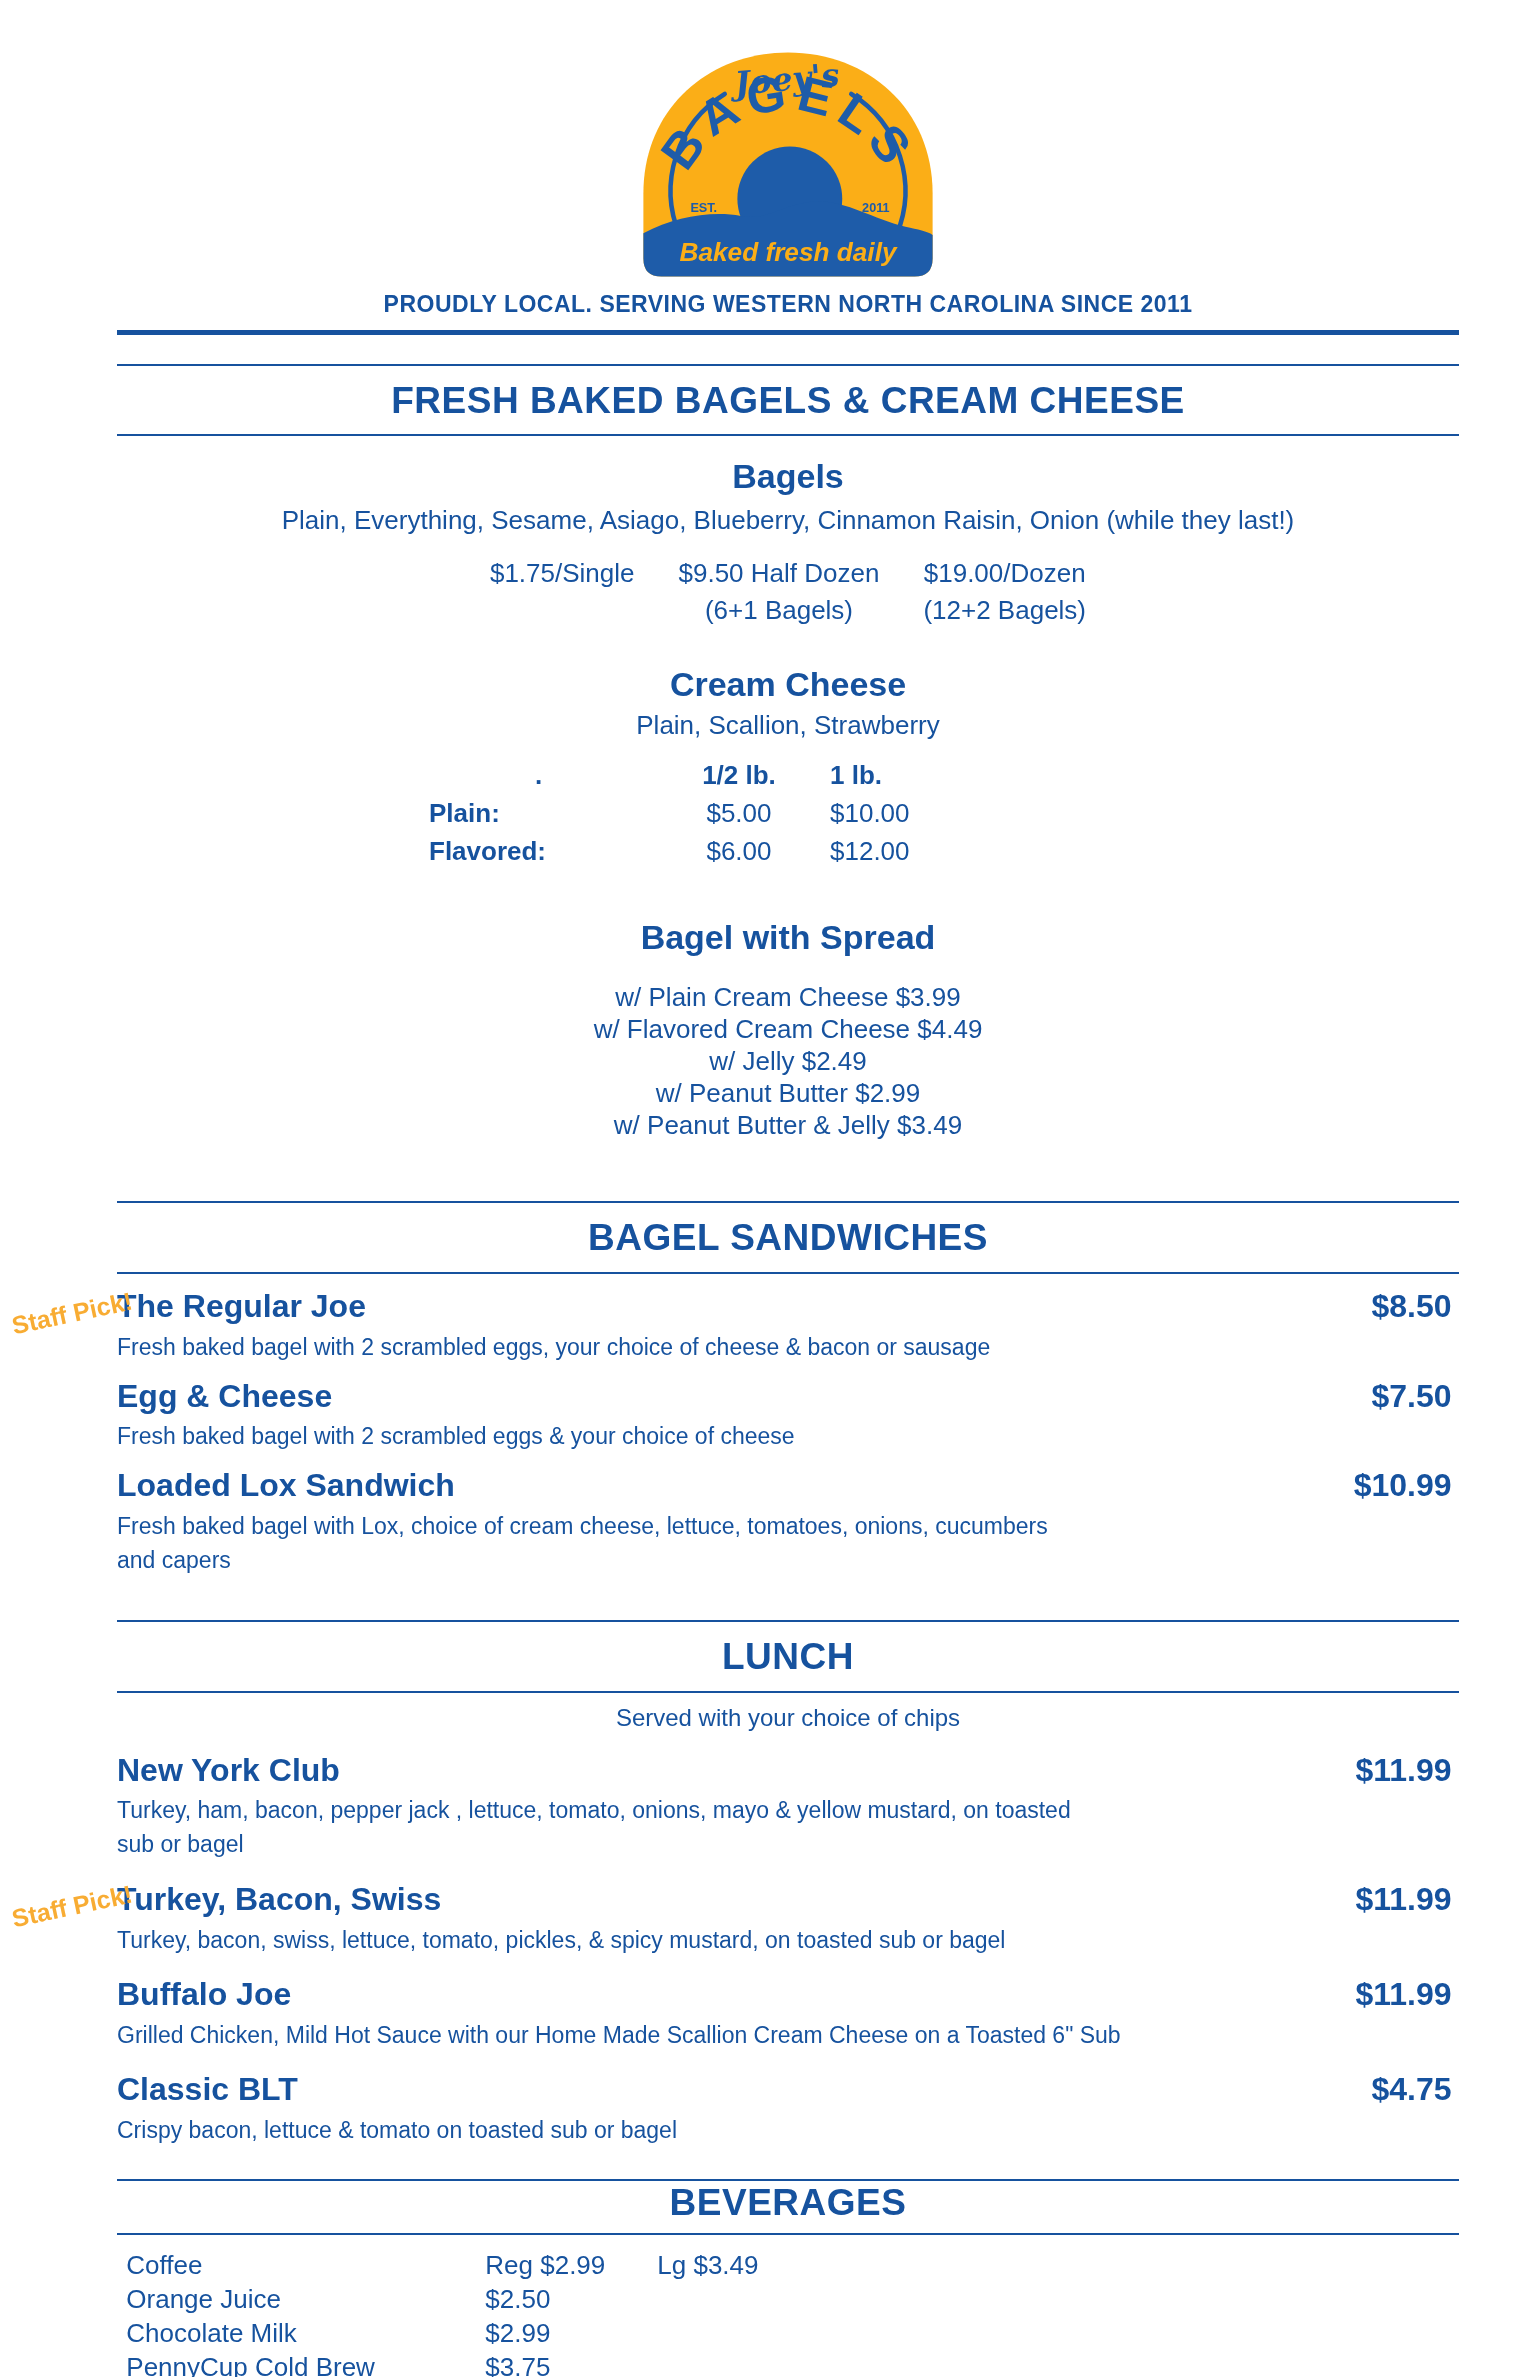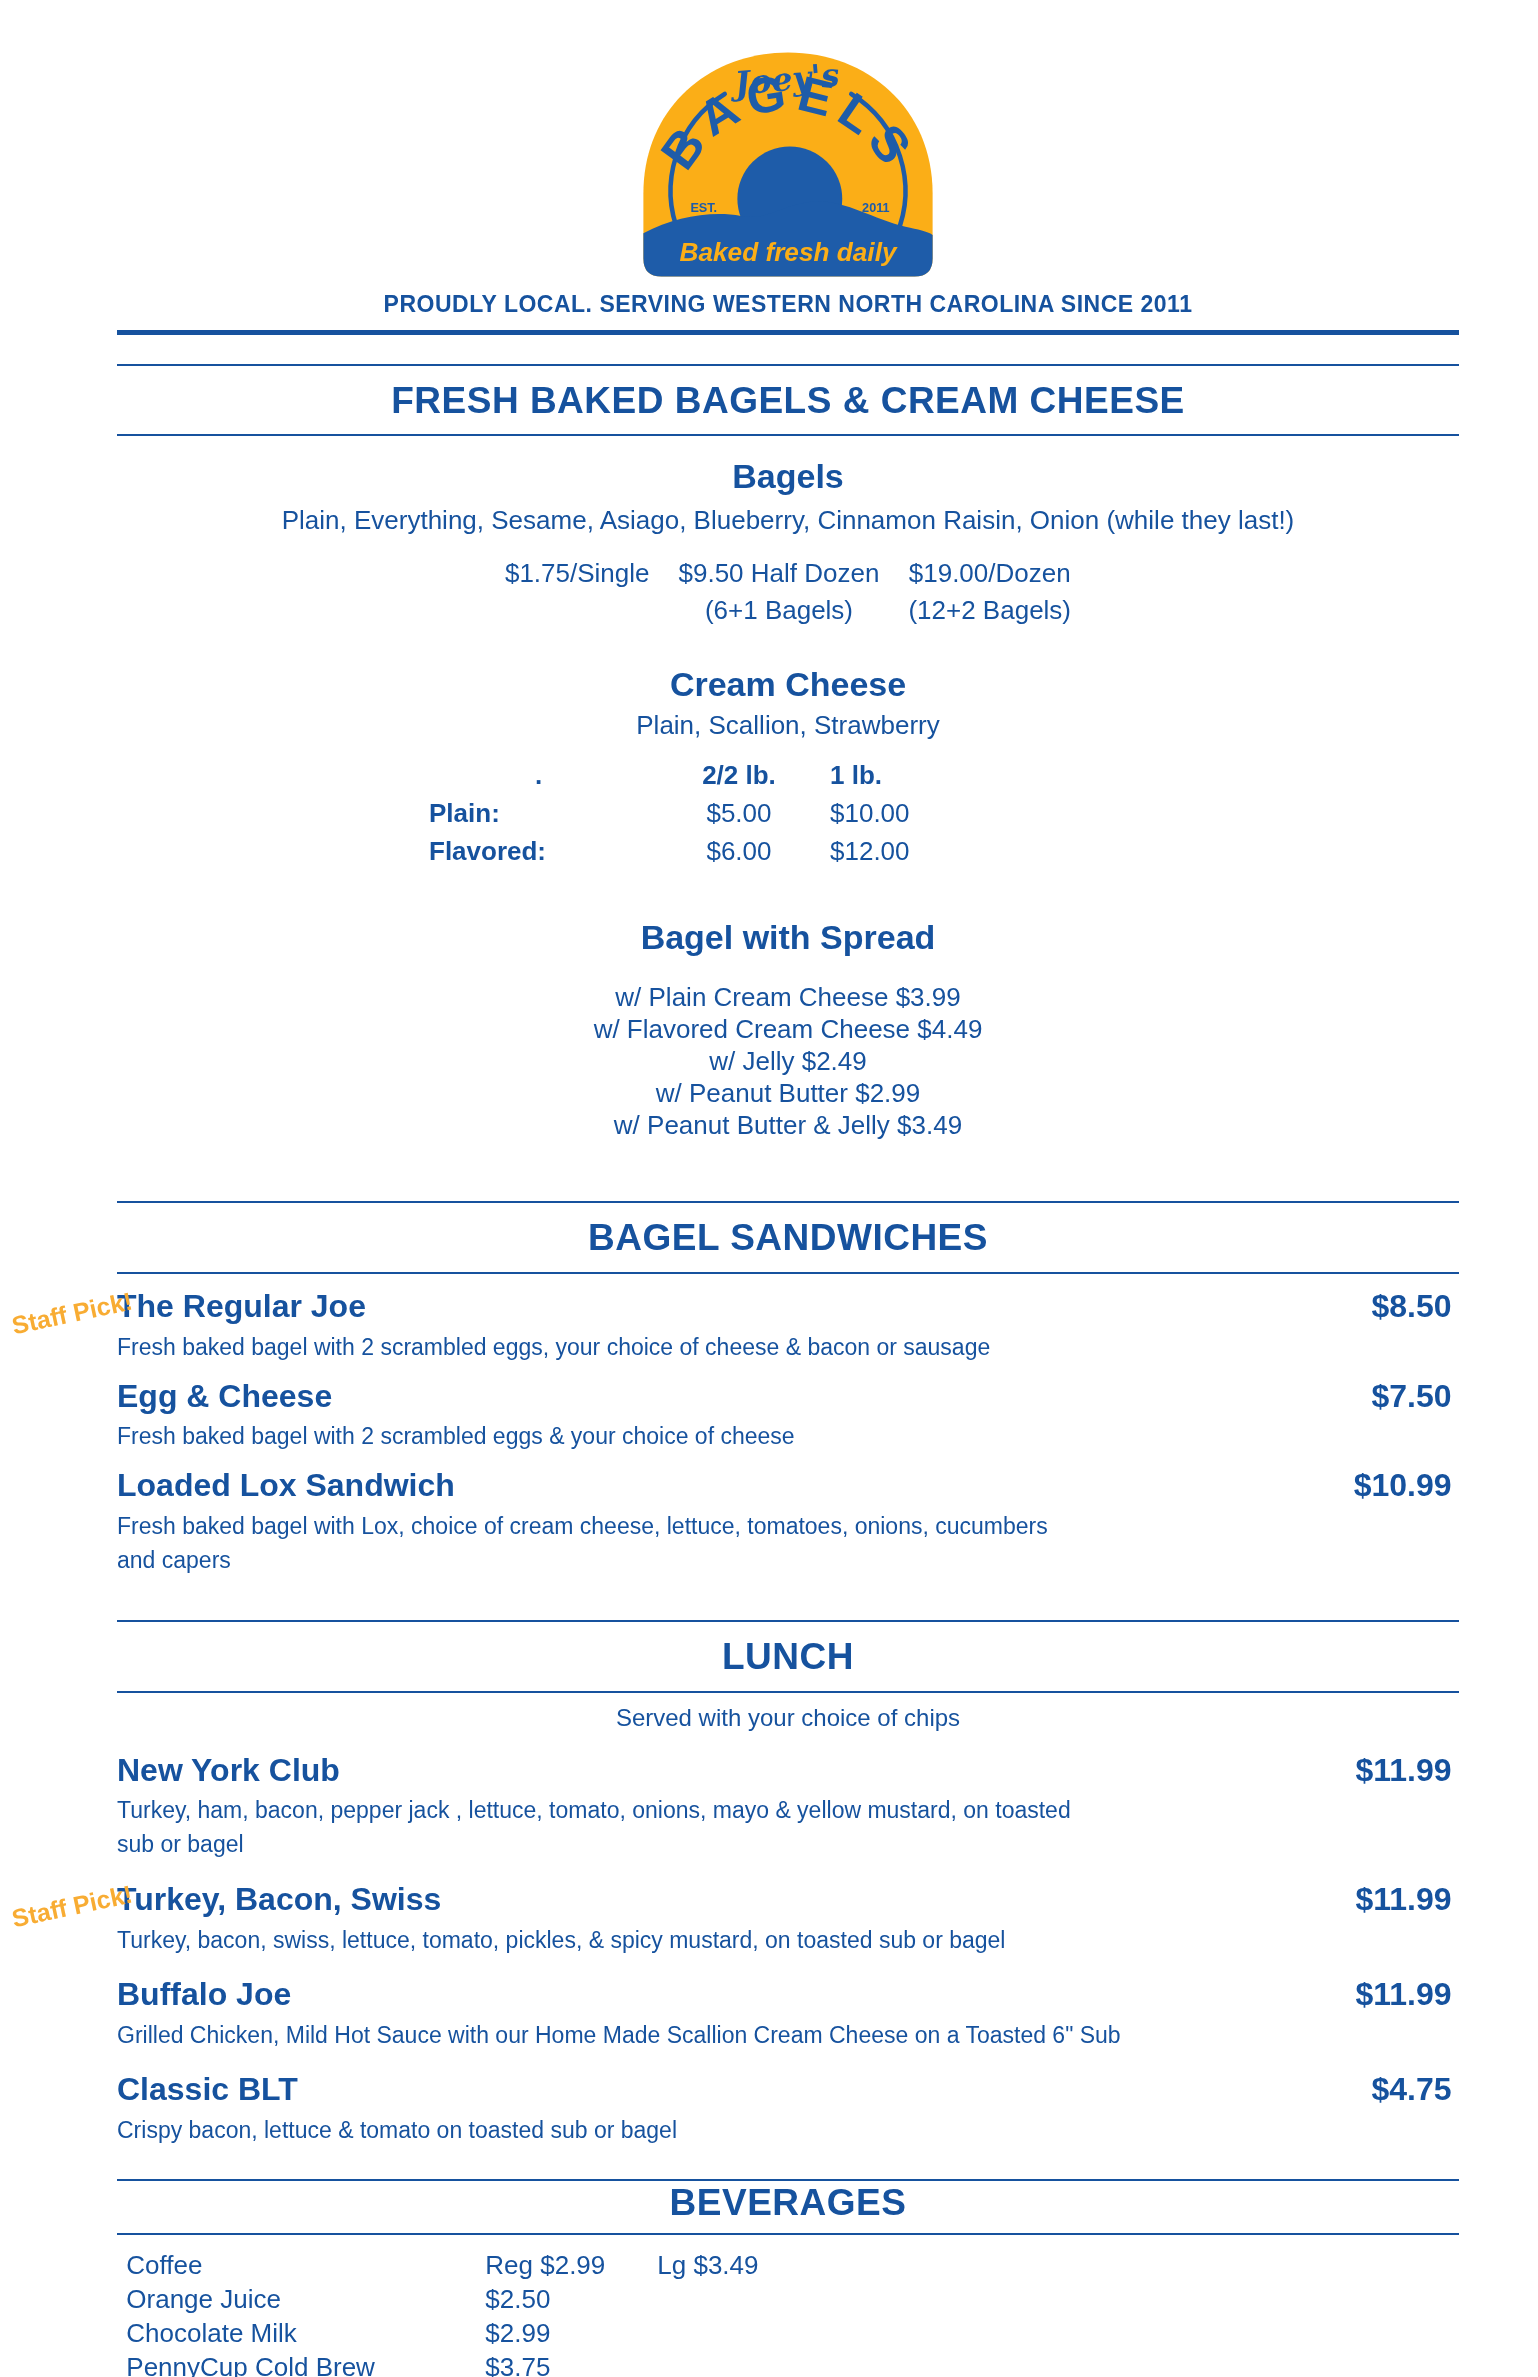--- a/index.html
+++ b/index.html
@@ -24,21 +24,21 @@
   .tagline{margin-top:9.3px;text-align:center;font-size:23px;font-weight:bold;letter-spacing:0.5px;}
   .hdr-rule1{margin-top:12px;}
   .hdr-rule2{margin-top:29px;}
   .section-title{ text-align:center;font-size:37px;font-weight:bold;letter-spacing:0.5px; }
   .s1-title{margin-top:14px;}
   .s1-rule{margin-top:12px;}
   
   .sub-title{text-align:center;font-size:34px;font-weight:bold;}
   .bagels-title{margin-top:21.4px;}
   .flavors{margin-top:8.4px;text-align:center;font-size:26px;}
-  .bagel-prices{margin-top:22.4px;display:flex;justify-content:center;gap:29px;}
+  .bagel-prices{margin-top:22.4px;display:flex;justify-content:center;gap:44px;}
   .bagel-price-col{text-align:center;font-size:26px;}
   .bagel-price-note{margin-top:5.6px;}
   
   .cc-title{margin-top:39px;}
   .cc-sub{margin-top:6.5px;text-align:center;font-size:26px;}
   .cc-table{margin-top:15px;margin-left:312px;font-size:26px;border-collapse:collapse;}
   .cc-table td{padding:3.7px 0;}
   .cc-col-label{width:219px;text-align:left;font-weight:bold;}
   .cc-col-half{width:182px;text-align:center;}
   .cc-col-full{width:200px;text-align:left;}
@@ -131,21 +131,21 @@
     </div>
   </div>
 
   <div class="sub-title cc-title">Cream Cheese</div>
   <div class="cc-sub">Plain, Scallion, Strawberry</div>
 
   <table class="cc-table">
     <tbody>
         <tr>
       <td class="cc-col-label cc-corner">.</td>
-      <td class="cc-col-half cc-head">2/2 lb.</td>
+      <td class="cc-col-half cc-head">1/2 lb.</td>
       <td class="cc-col-full cc-head">1 lb.</td>
     </tr>
     <tr>
       <td class="cc-col-label">Plain:</td>
       <td class="cc-col-half">$5.00</td>
       <td class="cc-col-full">$10.00</td>
     </tr>
     <tr>
       <td class="cc-col-label">Flavored:</td>
       <td class="cc-col-half">$6.00</td>

